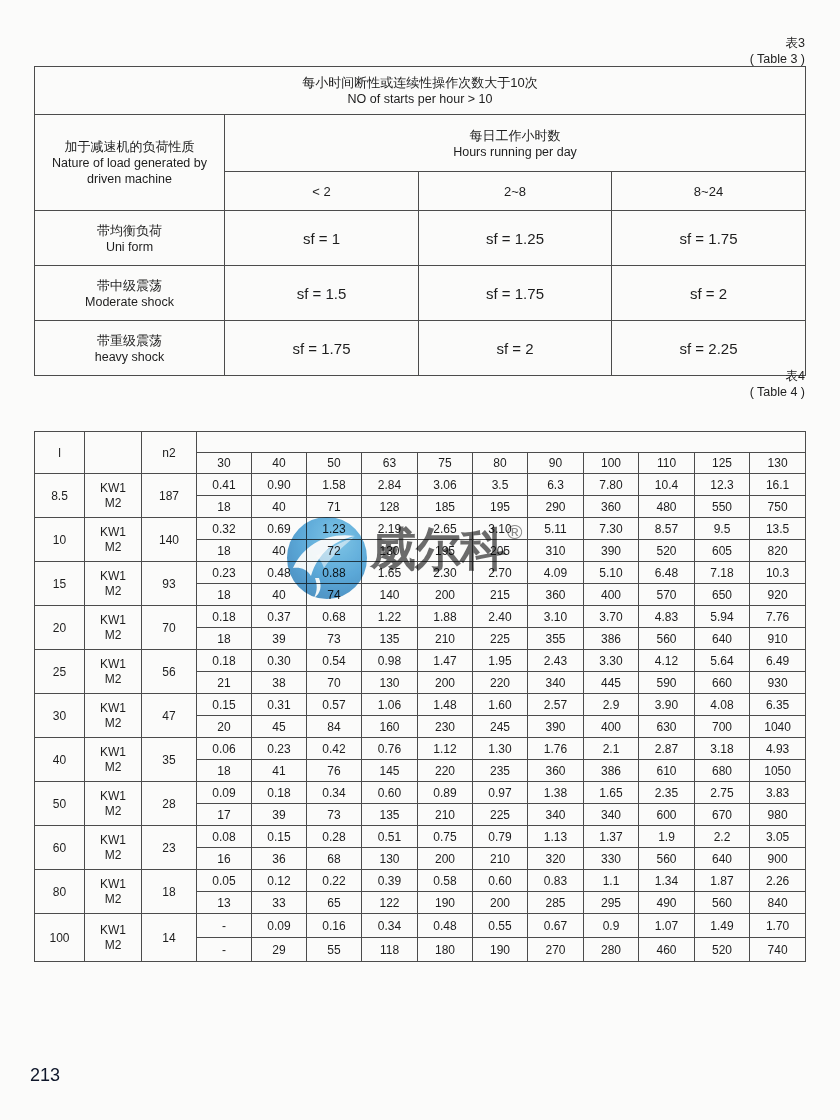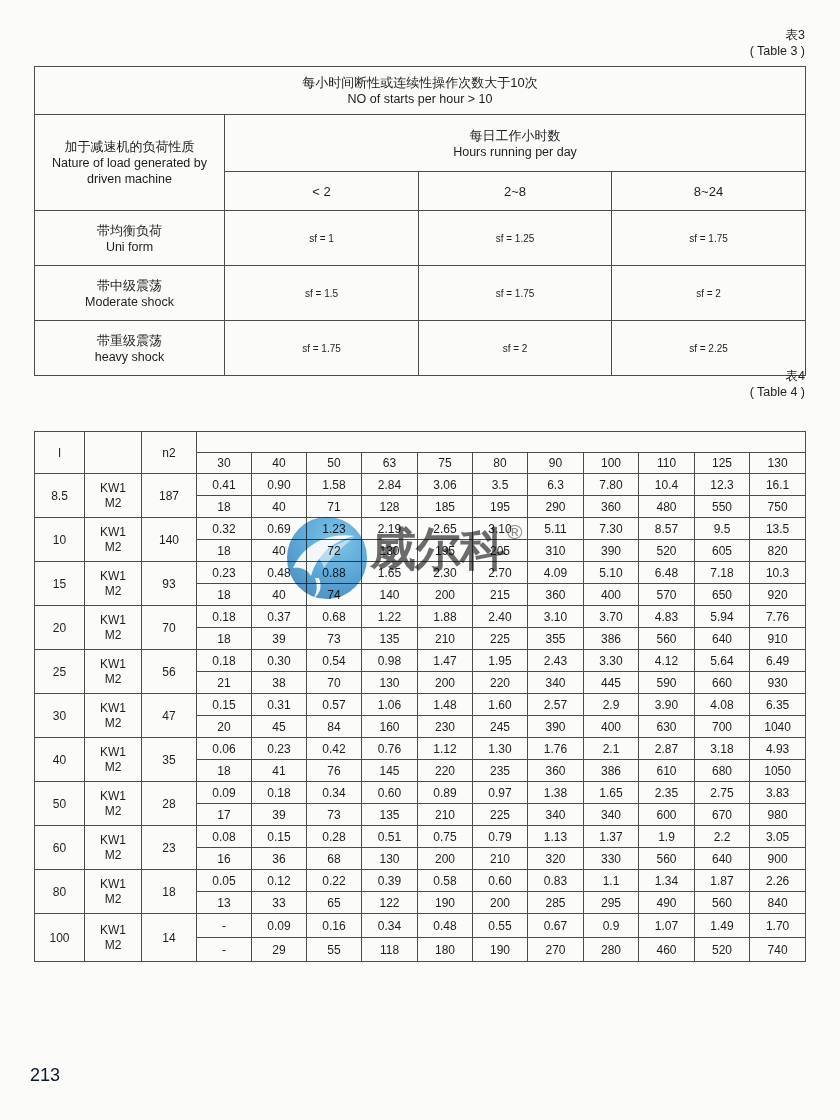--- a/index.html
+++ b/index.html
@@ -3,34 +3,34 @@
 <meta charset="utf-8">
 <style>
   html,body{margin:0;padding:0;background:#e9e9e9;}
   .page{
     position:relative;width:840px;height:1120px;margin:0 auto;
     background:#fbfbfa;overflow:hidden;
     font-family:"Liberation Sans",sans-serif;color:#1d1d1d;
   }
   
   .table-tag{position:absolute;right:35px;text-align:right;font-size:12.5px;line-height:16px;color:#222;}
-  #tag3{top:27px;}
+  #tag3{top:35px;}
   #tag4{top:368px;}
   
   table{border-collapse:collapse;table-layout:fixed;position:absolute;background:transparent;}
   td,th{border:1px solid #4c4c4c;text-align:center;vertical-align:middle;padding:0;font-weight:normal;}
   
   #t3{left:34px;top:66px;width:771px;}
   #t3 .zh{font-size:13px;line-height:17px;}
   #t3 .en{font-size:12.5px;line-height:16px;}
   #t3 .row-top{height:48px;}
   #t3 .row-hours{height:57px;}
   #t3 .row-cols{height:39px;font-size:13px;}
   #t3 tbody tr{height:55px;}
-  #t3 .sf{font-size:10px;}
+  #t3 .sf{font-size:15px;}
   
   .t4title{position:absolute;left:34px;top:375px;line-height:20px;}
   .t4title .zh{font-size:15px;font-weight:bold;}
   .t4title .en{font-size:16px;font-weight:bold;}
   
   #t4{left:34px;top:431px;width:771px;font-size:12px;}
   #t4 thead th{height:20px;font-size:12px;}
   #t4 tbody tr{height:22px;}
   #t4 tbody tr.tall{height:24px;}
   #t4 .lbl{line-height:15px;font-size:12px;}

